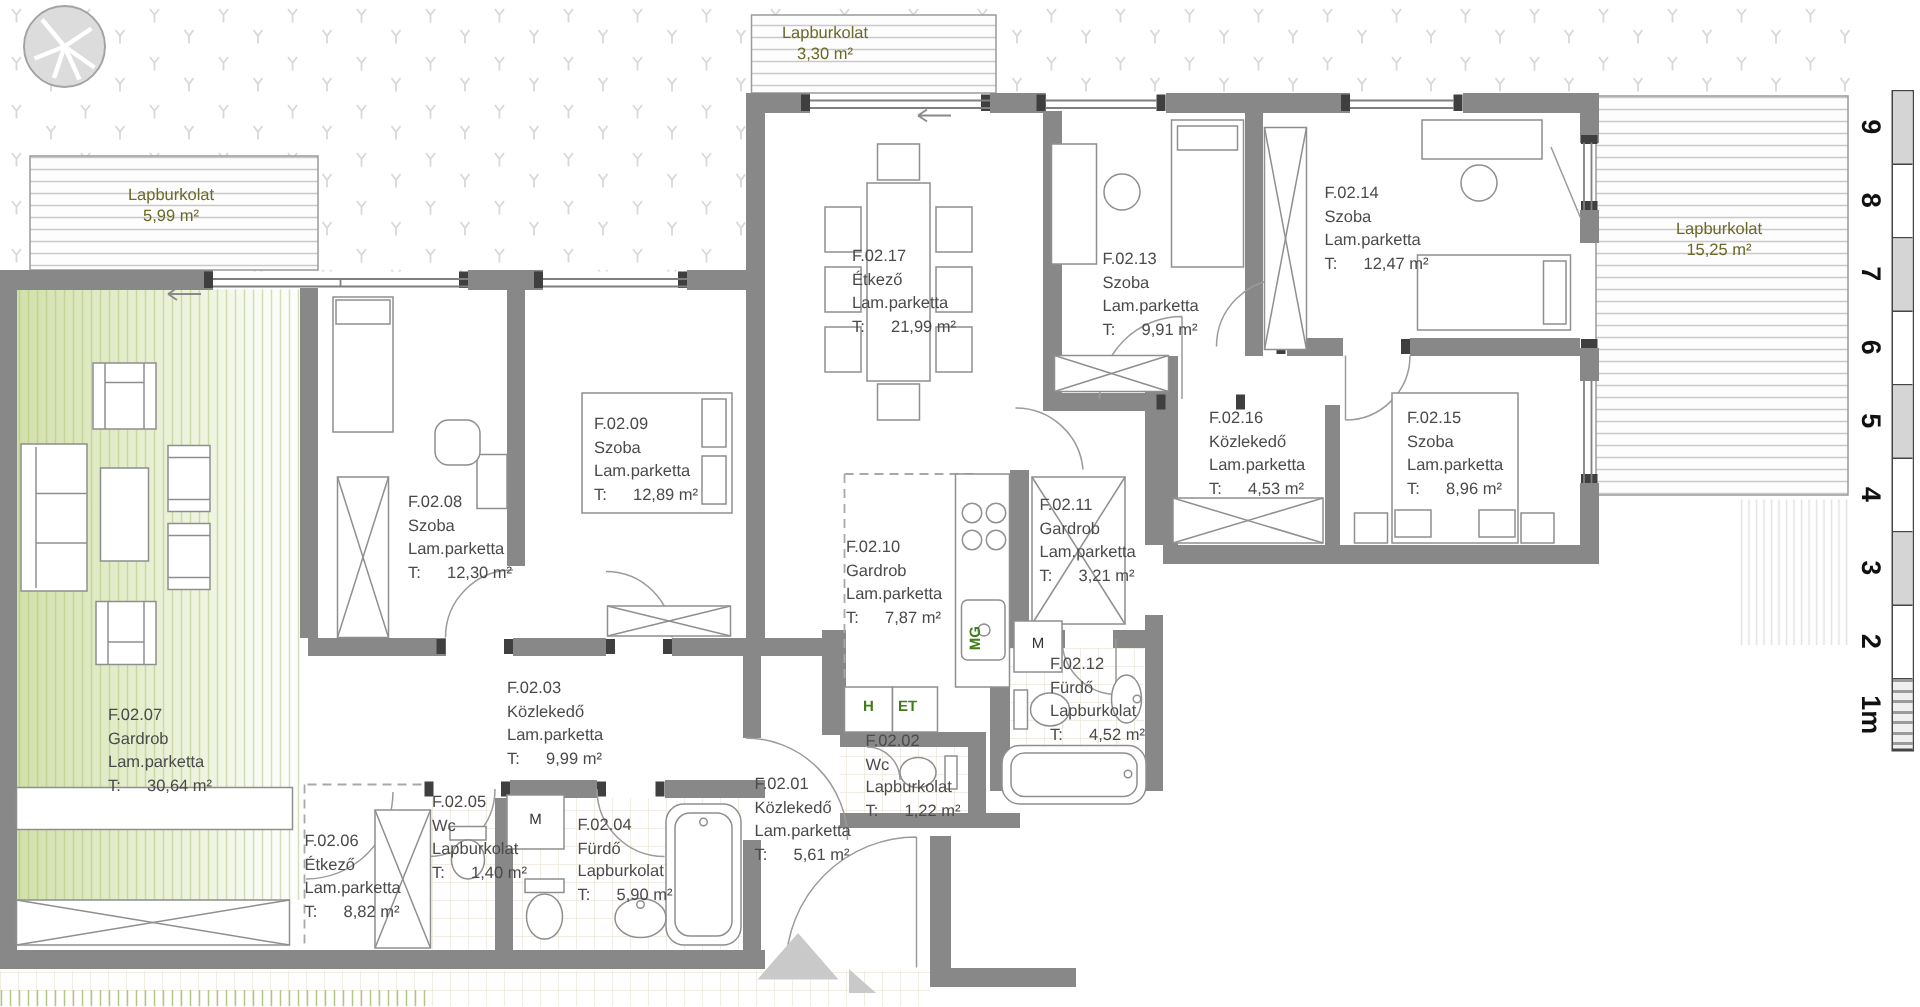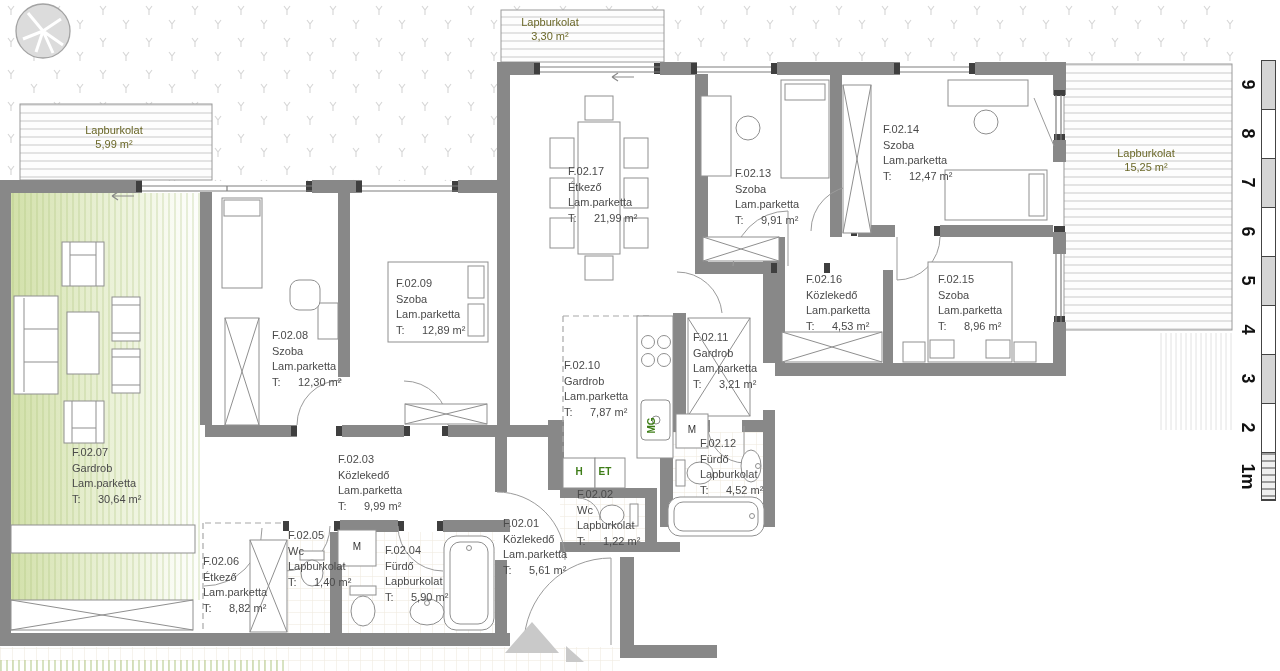--- a/index.html
+++ b/index.html
@@ -377,21 +377,21 @@
           <ellipse cx="612" cy="515" rx="12" ry="10"></ellipse>
         </g>
   </g>
 
   <g fill="#c9c9c9">
     <polygon points="505,653 532,622 559,653"></polygon>
     <polygon points="566,662 566,646 584,662"></polygon>
   </g>
 </svg>
 
-<div class="rl" style="left:72px;top:445px">
+<div class="rl" style="left:72px;top:470px">
   <div>F.02.07</div>
   <div>Gardrob</div>
   <div>Lam.parketta</div>
   <div class="tl"><span>T:</span><span>30,64 m²</span></div>
 </div>
 <div class="rl" style="left:272px;top:328px">
   <div>F.02.08</div>
       <div>Szoba</div>
   <div>Lam.parketta</div>
   <div class="tl"><span>T:</span><span>12,30 m²</span></div>

